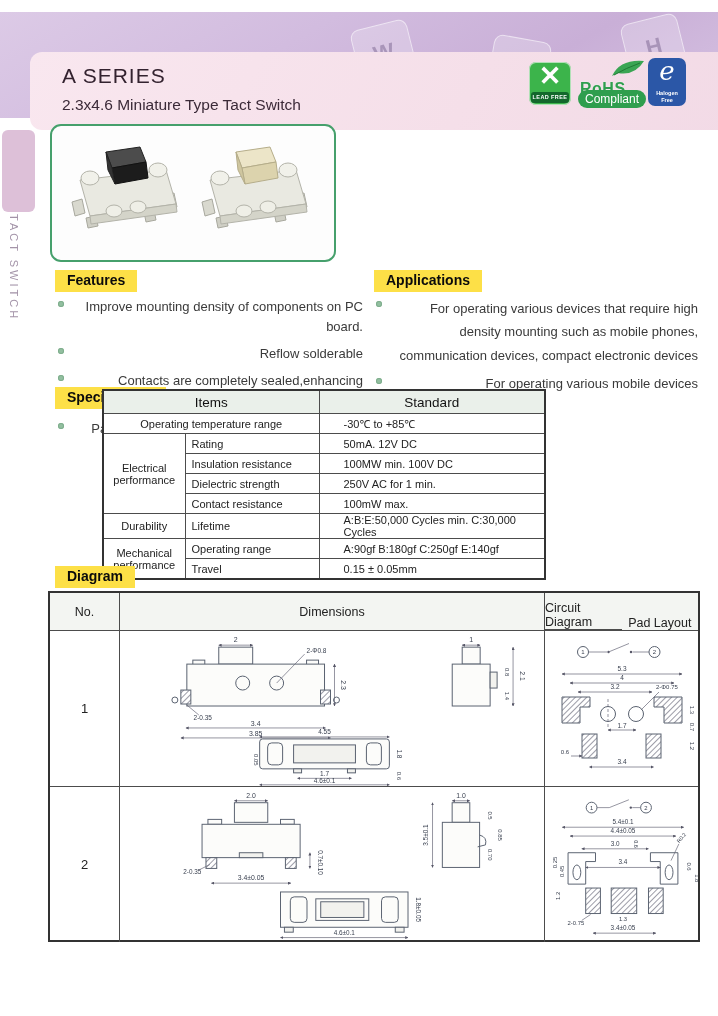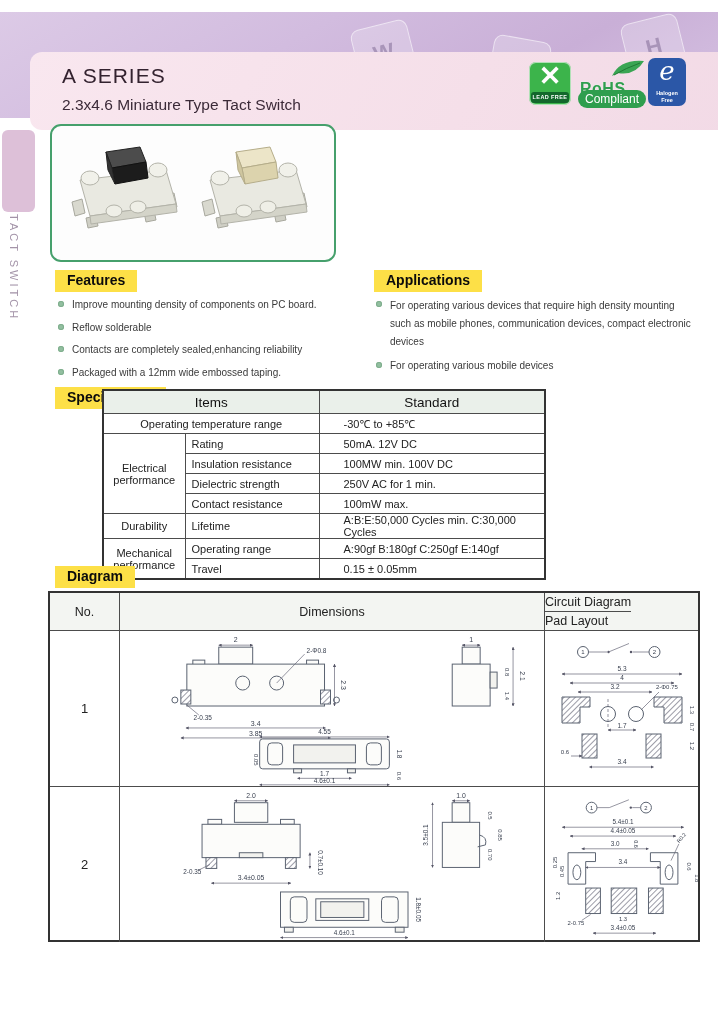--- a/index.html
+++ b/index.html
@@ -47,21 +47,21 @@
 
   
   .photo{position:absolute;left:50px;top:124px;width:282px;height:134px;background:#fdfdfd;
     border:2px solid #46a06c;border-radius:11px;}
 
   
   .sechead{position:absolute;background:#fde047;color:#0b0b0b;font-weight:bold;font-size:14px;
     padding:2px 12px 3px;line-height:17px;}
 
   
-  .blist{position:absolute;font-size:10px;color:#3a3a3a;}
+  .blist{position:absolute;font-size:13px;color:#3a3a3a;text-align:right;}
   .bitem{position:relative;padding-left:14px;margin-bottom:7px;line-height:1.55;}
   .dot{position:absolute;left:0;top:4px;width:6px;height:6px;border-radius:50%;
     background:#93bfa0;box-shadow:0 0 0 1px #7fae8d inset;}
 
   
   table.spec{position:absolute;left:54px;top:389px;width:444px;border-collapse:collapse;
     font-size:11px;color:#222;}
   table.spec td{border:1px solid #4c4c4c;height:19px;padding:0 6px;background:#fff;}
   table.spec tr.hdr td{background:#eaf0ea;font-size:13.5px;text-align:center;height:22px;color:#111;}
   table.spec td.c{text-align:center;}
@@ -70,21 +70,21 @@
 
   
   .dtable{position:absolute;left:48px;top:591px;width:652px;height:351px;border:2px solid #333;
     box-sizing:border-box;display:grid;grid-template-columns:70px 425px 1fr;grid-template-rows:38px 156px 155px;
     font-size:12.5px;color:#222;background:#fff;}
   .dcell{border-right:1px solid #4c4c4c;border-bottom:1px solid #4c4c4c;position:relative;
     display:flex;align-items:center;justify-content:center;}
   .dcell.last{border-right:none;}
   .dcell.bot{border-bottom:none;}
   .dhdr{background:#f3f5f2;}
-  .splitcell{flex-direction:column;align-items:flex-start;padding:0;}
+  .splitcell{flex-direction:row;align-items:flex-end;padding:0;}
   .splitcell div{flex:1;display:flex;align-items:center;justify-content:center;}
   .splitcell div:first-child{border-bottom:1px solid #4c4c4c;}
   .no-num{font-size:13px;}
 
   svg text{fill:#3a4150;font-family:"Liberation Sans",sans-serif;}
   .dln{stroke:#667;stroke-width:.7;}
   .oln{stroke:#5a6270;stroke-width:1;fill:#fcfcfa;}
   .oln2{stroke:#5a6270;stroke-width:1;fill:#f2f2ee;}
   .nofill{stroke:#5a6270;stroke-width:1;fill:none;}
 </style>

